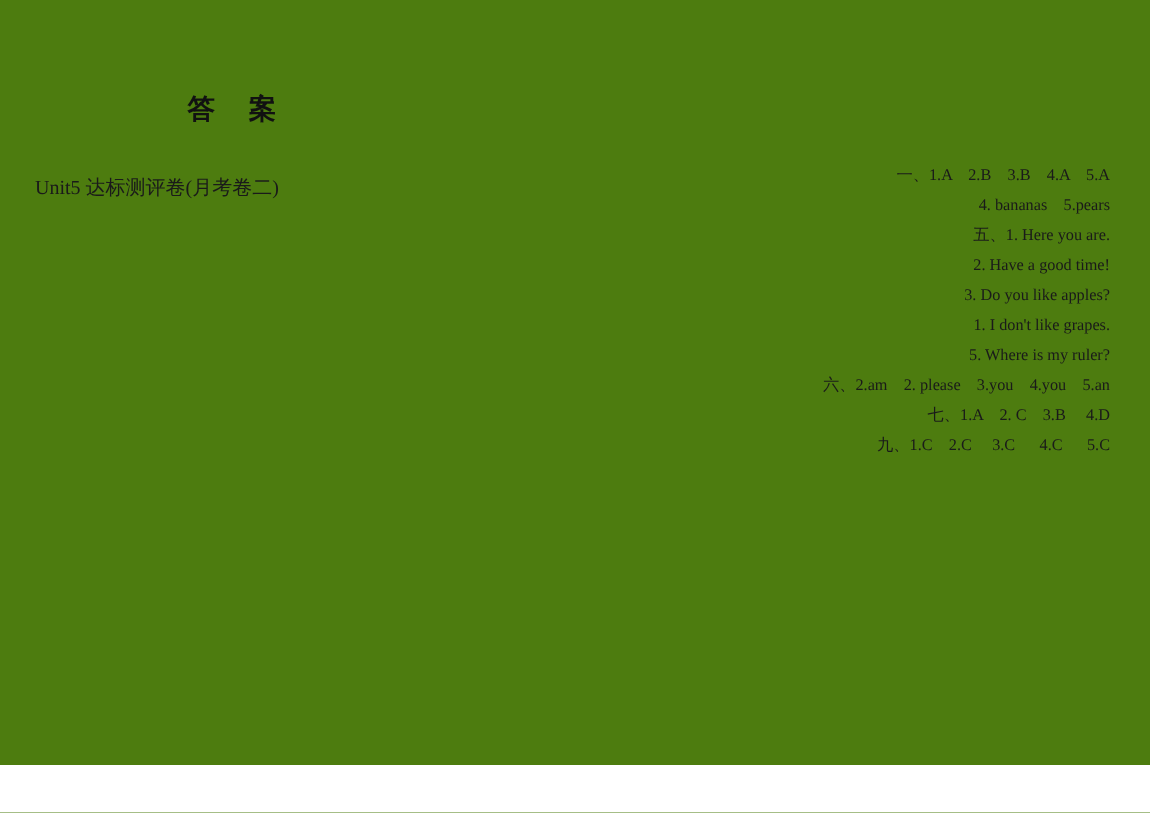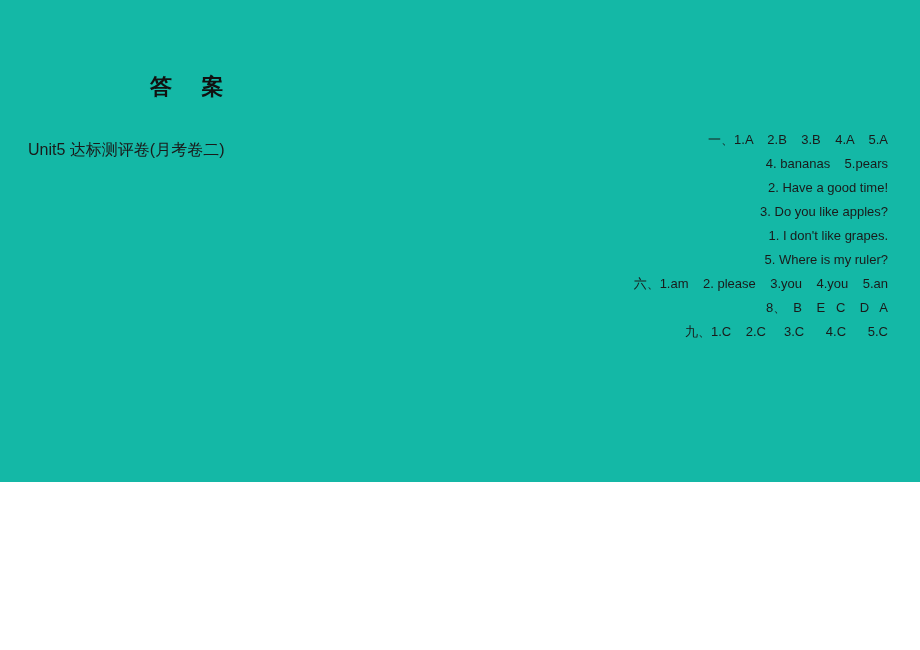--- a/index.html
+++ b/index.html
@@ -10,22 +10,23 @@
     width: 920px;
     height: 650px;
     background: #ffffff;
     font-family: "Liberation Sans", "DejaVu Sans", sans-serif;
     color: #1a1a1a;
     overflow: hidden;
   }
   .page {
     position: relative;
     width: 920px;
-    height: 482px;
-    background: #14b8a6;
+    height: 612px;
+    background: #4d7c0f;
+    font-family: Liberation Serif, serif;
   }
   .doc-title {
     position: absolute;
     left: 150px;
     top: 72px;
     font-size: 22px;
     font-weight: bold;
     letter-spacing: 1px;
     color: #111111;
     white-space: pre;
@@ -64,22 +65,23 @@
 
 <div class="page">
 
   <div class="doc-title">答    案</div>
 
   <div class="subtitle">Unit5 达标测评卷(月考卷二)</div>
 
   <div class="answer-block">
       <div class="answer-line">一、1.A    2.B    3.B    4.A    5.A</div>
       <div class="answer-line indent-1">4. bananas    5.pears</div>
+      <div class="answer-line">五、1. Here you are.</div>
       <div class="answer-line indent-2">2. Have a good time!</div>
       <div class="answer-line indent-2">3. Do you like apples?</div>
       <div class="answer-line indent-2">1. I don't like grapes.</div>
       <div class="answer-line indent-2">5. Where is my ruler?</div>
-      <div class="answer-line">六、1.am    2. please    3.you    4.you    5.an</div>
-      <div class="answer-line">8、  B    E   C    D   A</div>
+      <div class="answer-line">六、2.am    2. please    3.you    4.you    5.an</div>
+      <div class="answer-line">七、1.A    2. C    3.B     4.D</div>
       <div class="answer-line">九、1.C    2.C     3.C      4.C      5.C</div>
     </div>
 
 </div>
 
 </body></html>

